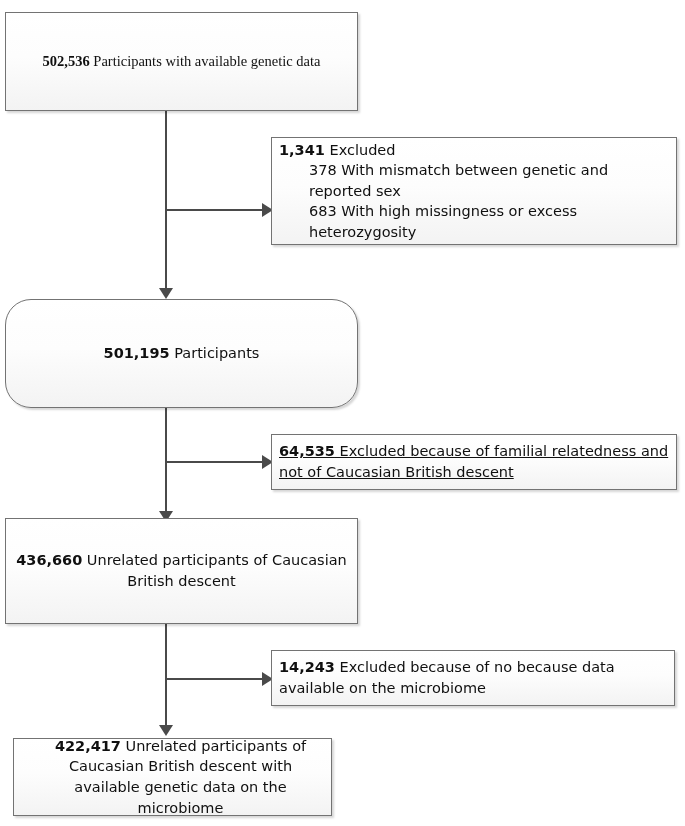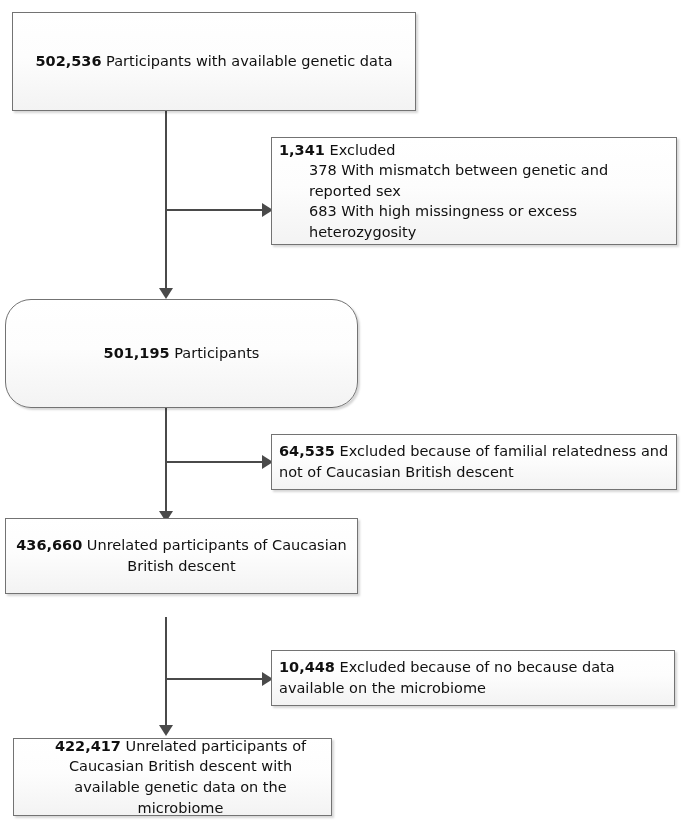--- a/index.html
+++ b/index.html
@@ -97,55 +97,55 @@
   <div class="vline" style="left:165px; top:407px; height:111px;"></div>
   <div class="hline" style="left:165px; top:461px; width:100px;"></div>
   <div class="arrow-right" style="left:262px; top:455px;"></div>
   <div class="arrow-down" style="left:159px; top:511px;"></div>
 
   <div class="vline" style="left:165px; top:617px; height:115px;"></div>
   <div class="hline" style="left:165px; top:678px; width:100px;"></div>
   <div class="arrow-right" style="left:262px; top:672px;"></div>
   <div class="arrow-down" style="left:159px; top:725px;"></div>
 
-  <div class="node main" style="left:12px; top:12px; width:404px; height:99px;">
+  <div class="node main" style="left:5px; top:12px; width:353px; height:99px;font-family:Liberation Serif, serif;">
     <div class="inner">
       <span class="num">502,536</span><span> Participants with available genetic data</span>
     </div>
   </div>
 
   <div class="node excl" style="left:271px; top:137px; width:406px; height:108px;">
     <div class="inner">
       <span class="num">1,341</span><span> Excluded</span>
       <span class="sub-line">378 With mismatch between genetic and reported sex</span>
       <span class="sub-line">683 With high missingness or excess heterozygosity</span>
     </div>
   </div>
 
   <div class="node main" style="left:5px; top:299px; width:353px; height:109px;border-radius:26px;">
     <div class="inner">
       <span class="num">501,195</span><span> Participants</span>
     </div>
   </div>
 
-  <div class="node excl" style="left:271px; top:434px; width:406px; height:56px;">
+  <div class="node excl" style="left:271px; top:434px; width:406px; height:56px;text-decoration:underline;">
     <div class="inner">
       <span class="num">64,535</span><span> Excluded because of familial relatedness and not of Caucasian British descent</span>
     </div>
   </div>
 
-  <div class="node main" style="left:5px; top:518px; width:353px; height:76px;">
+  <div class="node main" style="left:5px; top:518px; width:353px; height:106px;">
     <div class="inner">
       <span class="num">436,660</span><span> Unrelated participants of Caucasian British descent</span>
     </div>
   </div>
 
   <div class="node excl" style="left:271px; top:650px; width:404px; height:56px;">
     <div class="inner">
-      <span class="num">10,448</span><span> Excluded because of no because data available on the microbiome</span>
+      <span class="num">14,243</span><span> Excluded because of no because data available on the microbiome</span>
     </div>
   </div>
 
   <div class="node main" style="left:13px; top:738px; width:319px; height:78px;padding-left:16px;">
     <div class="inner">
       <span class="num">422,417</span><span> Unrelated participants of Caucasian British descent with available genetic data on the microbiome</span>
     </div>
   </div>
 
 </div>

